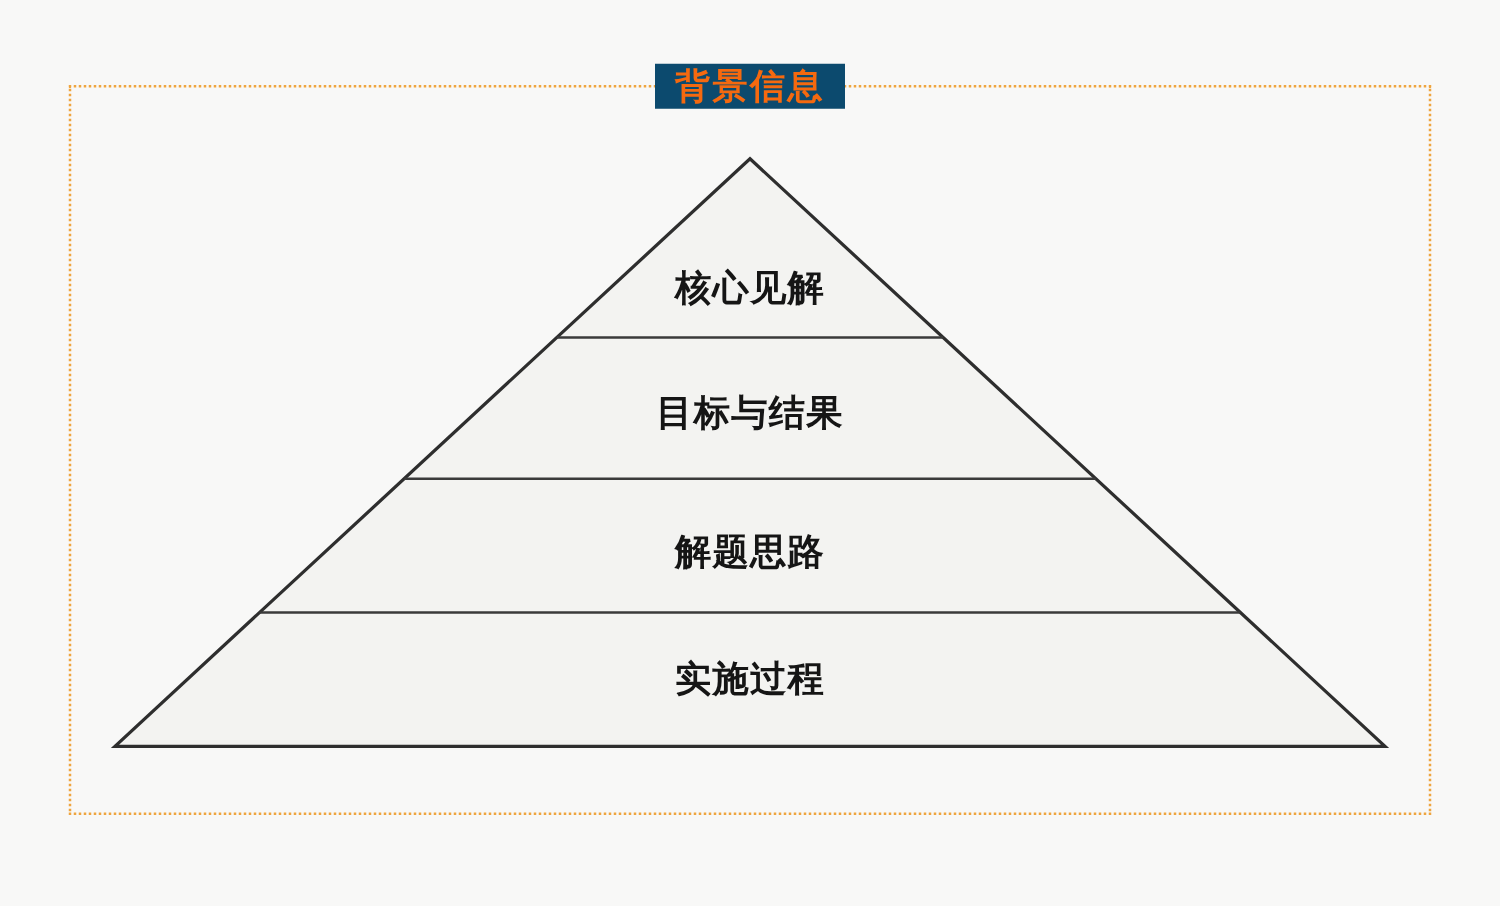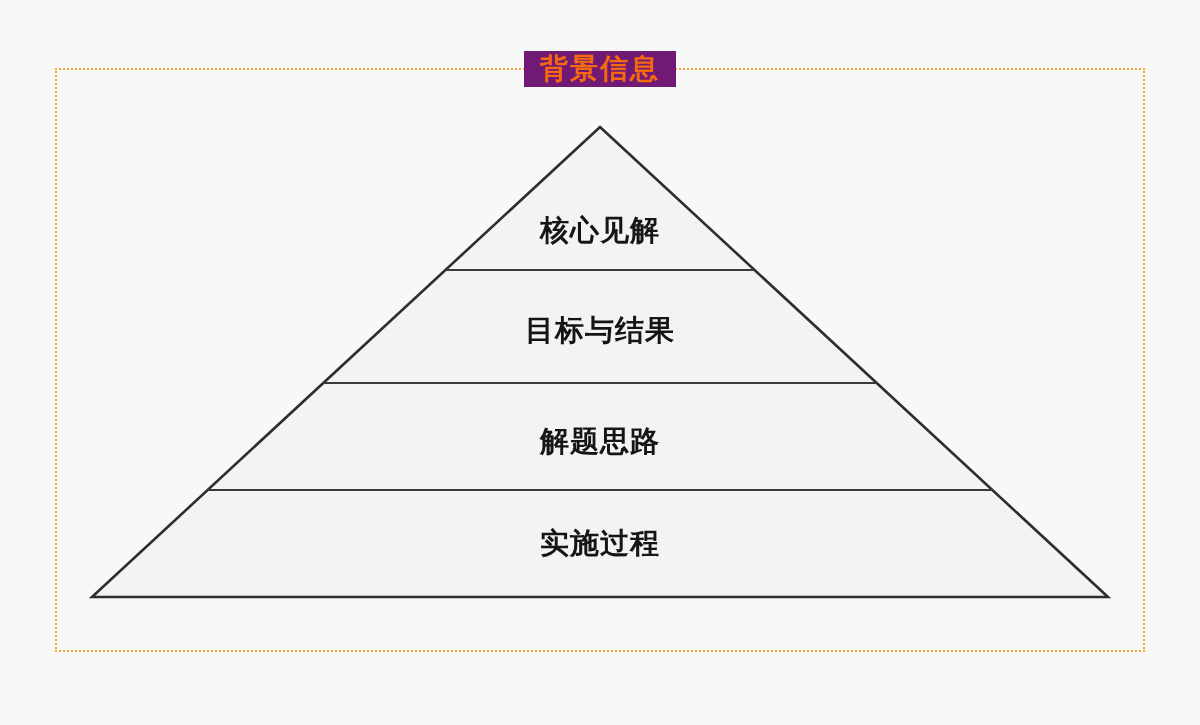--- a/index.html
+++ b/index.html
@@ -26,21 +26,21 @@
   .frame-title {
     position: absolute;
     top: -19px;
     left: 50%;
     transform: translateX(-50%);
     font-size: 28px;
     line-height: 36px;
     font-weight: 800;
     letter-spacing: 2px;
     color: #f5690f;
-    background: #701a75;
+    background: #0c4a6e;
     padding: 0 16px;
     white-space: nowrap;
   }
   svg.pyramid {
     position: absolute;
     left: 0;
     top: 0;
     width: 1200px;
     height: 725px;
     display: block;

